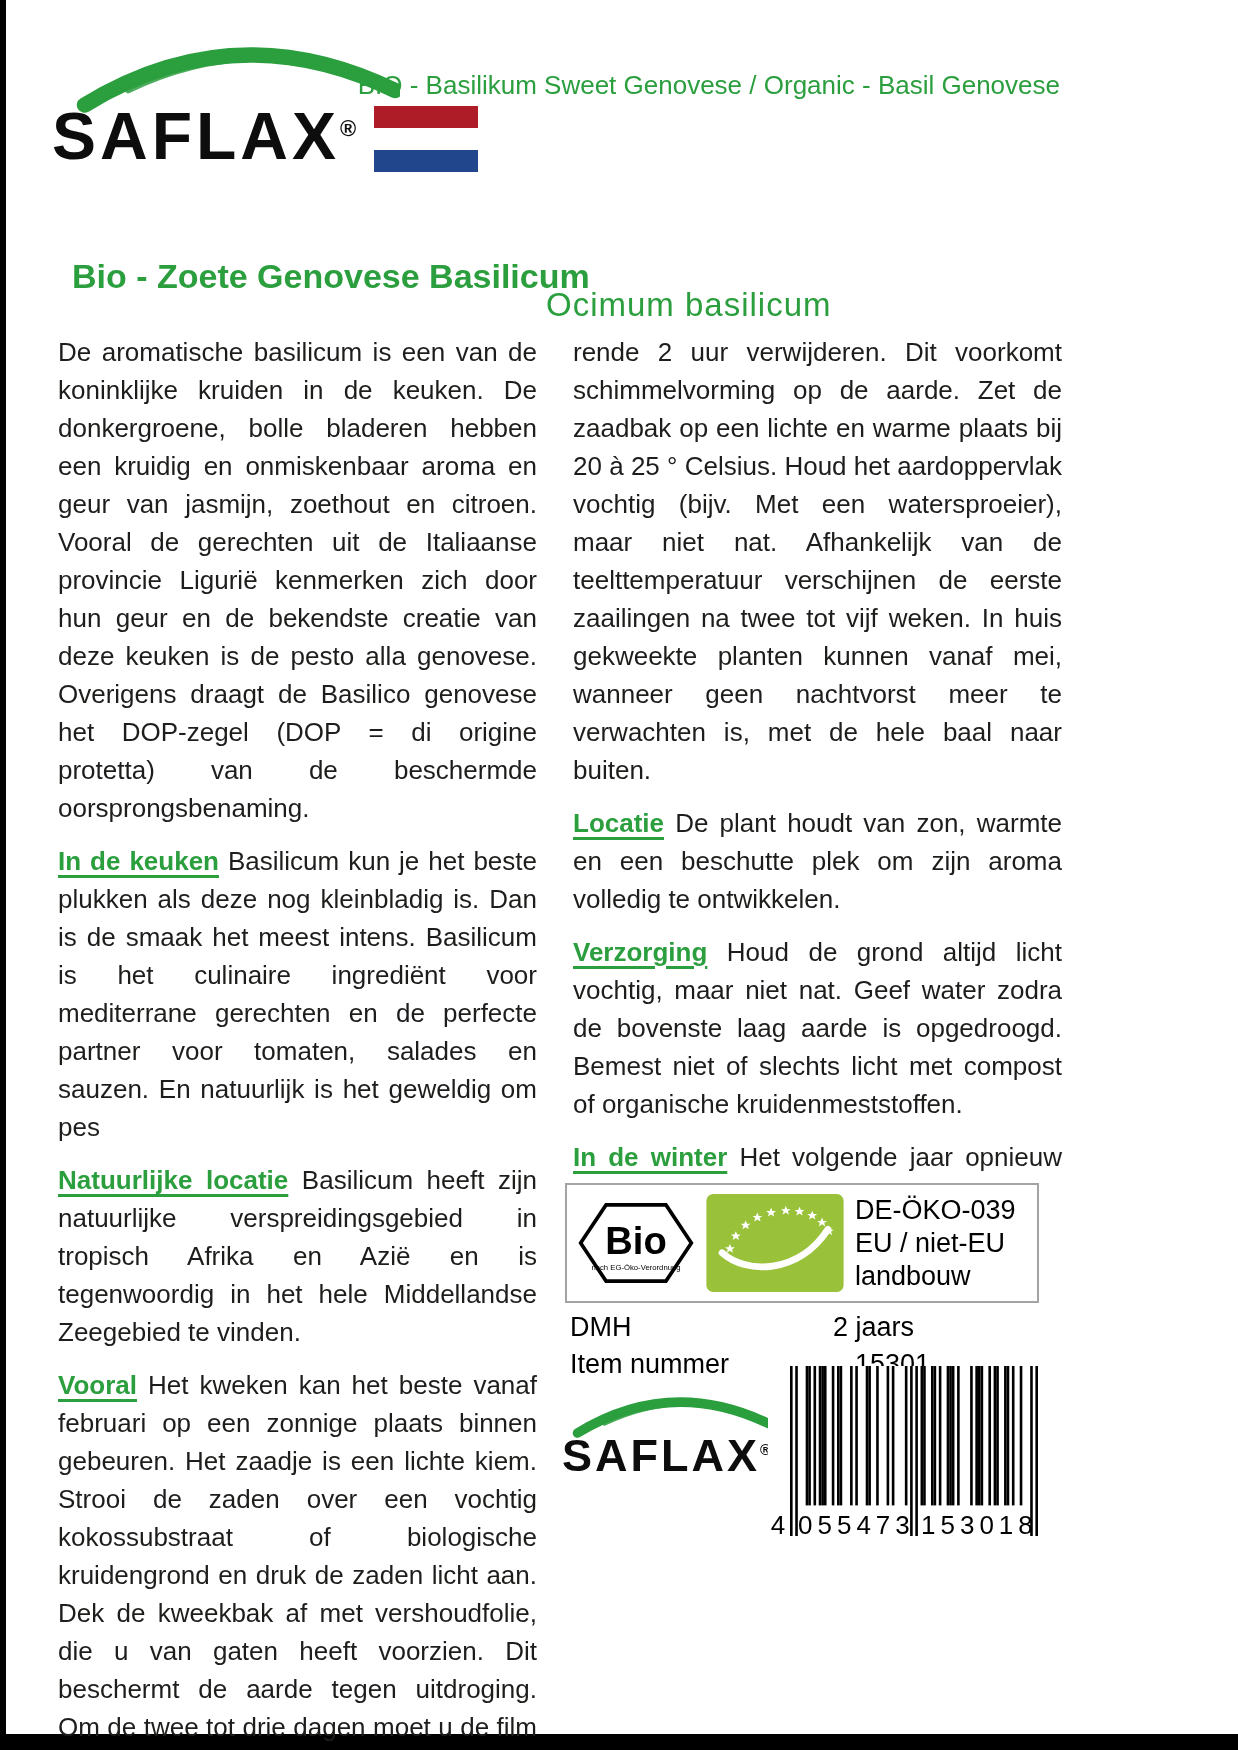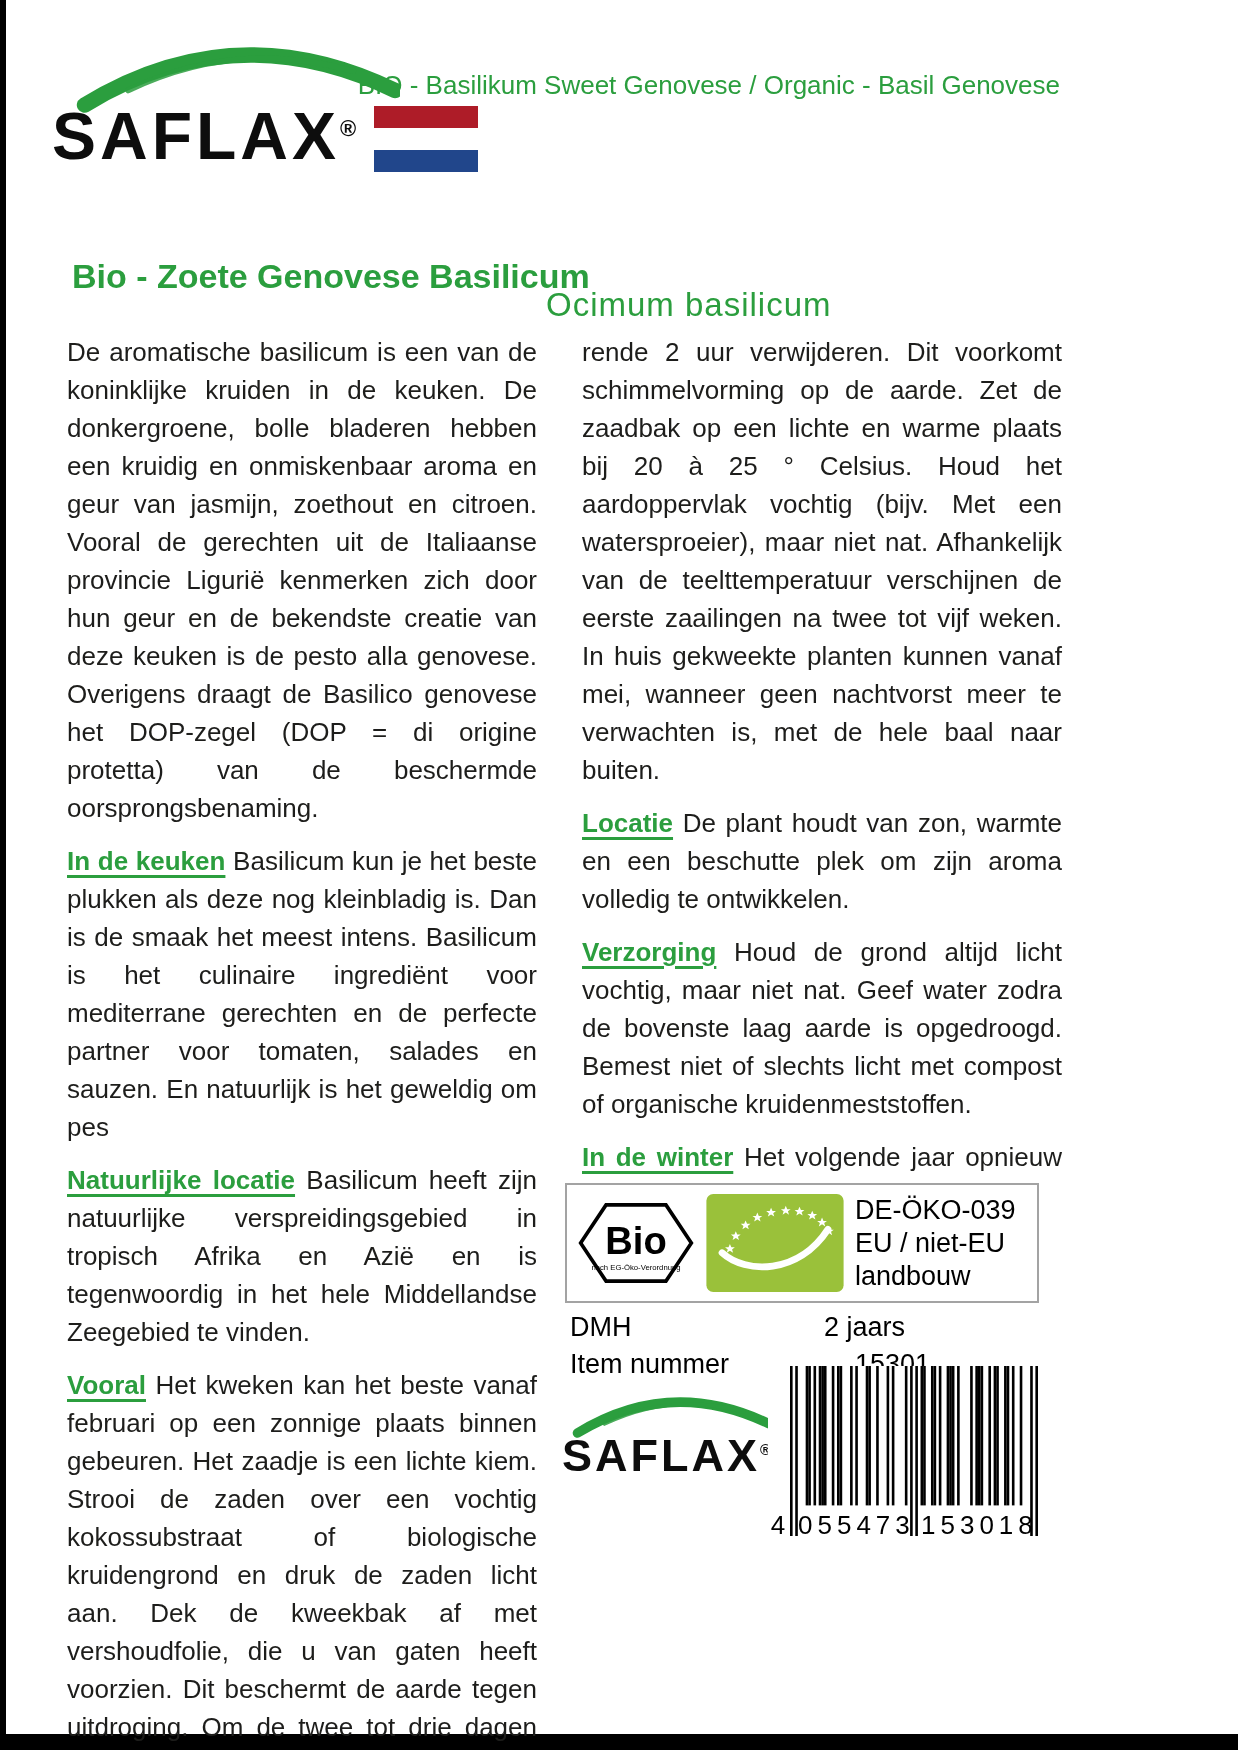--- a/index.html
+++ b/index.html
@@ -46,37 +46,37 @@
     position:absolute;left:546px;width:492px;top:286px;text-align:left;
     font-size:33px;color:var(--green);letter-spacing:1px;
   }
 
   .col{
     position:absolute;top:333px;font-size:26px;line-height:38px;
     text-align:justify;color:#1d1d1b;
   }
   .col.left{left:55px;width:482px;}
   .col.right{left:570px;width:492px;}
-  .col p{margin:0 0 15px 12px;}
+  .col p{margin:0 0 15px 3px;}
   .sec-h{
     color:var(--green);font-weight:bold;text-decoration:underline;
     text-decoration-thickness:2.5px;text-underline-offset:5px;
   }
 
   .cert-box{
     position:absolute;left:565px;top:1183px;width:474px;height:120px;
     border:2px solid #a3a3a3;background:#fff;display:flex;align-items:center;
     gap:10px;padding:8px 8px 8px 10px;
   }
   .cert-text{font-size:27px;line-height:33px;color:#000;}
 
   .kv{position:absolute;left:570px;width:470px;font-size:27px;color:#000;height:34px;}
   .row-dmh{top:1312px;}
   .row-item{top:1349px;}
-  .kv .v{position:absolute;left:254px;}
+  .kv .v{position:absolute;left:263px;}
   .kv .v2{left:285px;}
 
   .footer-brand{position:absolute;left:560px;top:1388px;width:230px;height:120px;}
   .footer-brand .arc{position:absolute;left:8px;top:0;}
   .footer-brand .name{
     position:absolute;left:2px;top:42px;font-size:45px;font-weight:bold;
     color:#0d0d0d;letter-spacing:3px;white-space:nowrap;
   }
   .footer-brand .name sup{font-size:15px;}
 

